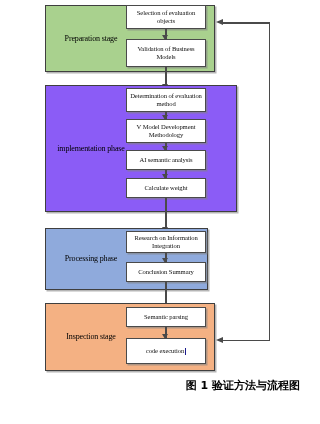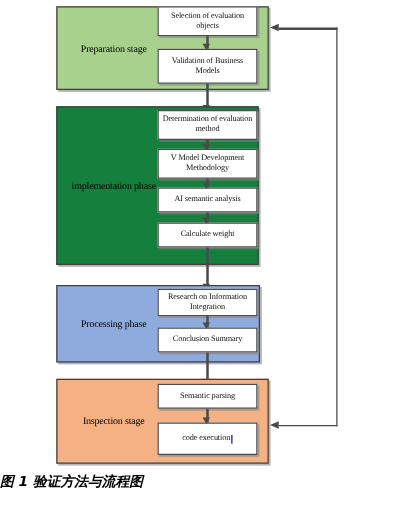--- a/index.html
+++ b/index.html
@@ -37,21 +37,21 @@
     text-align: center;
     font-size: 8px;
     line-height: 9.5px;
     color: #000;
     top: 50%;
     transform: translateY(-50%);
     letter-spacing: -0.15px;
   }
 
   #stage-preparation  { left: 45px; top: 5px;   width: 170px; height: 67px;  background: #a9d18e; }
-  #stage-implementation { left: 45px; top: 85px;  width: 162px; height: 127px; background: #15803d; }
+  #stage-implementation { left: 45px; top: 85px;  width: 192px; height: 127px; background: #8b5cf6; }
   #stage-processing   { left: 45px; top: 228px; width: 163px; height: 62px;  background: #8faadc; }
   #stage-inspection   { left: 45px; top: 303px; width: 170px; height: 68px;  background: #f4b183; }
 
   
   .pbox {
     position: absolute;
     box-sizing: border-box;
     background: #ffffff;
     border: 1px solid #4a4a4a;
     box-shadow: 1.5px 1.5px 0 rgba(130,130,130,0.6);
@@ -151,22 +151,21 @@
     border-bottom: 3.5px solid transparent;
     border-right: 7px solid #4a4a4a;
   }
 
   
   #caption {
     position: absolute;
     left: 0;
     top: 378px;
     width: 300px;
-    text-align: left;
-    font-style: italic;
+    text-align: right;
   }
   #caption-cn {
     font-size: 11px;
     line-height: 16px;
     color: #000;
     font-family: "DejaVu Sans", "Liberation Sans", sans-serif;
     font-weight: 700;
   }
   #caption-en {
     font-size: 9.5px;

